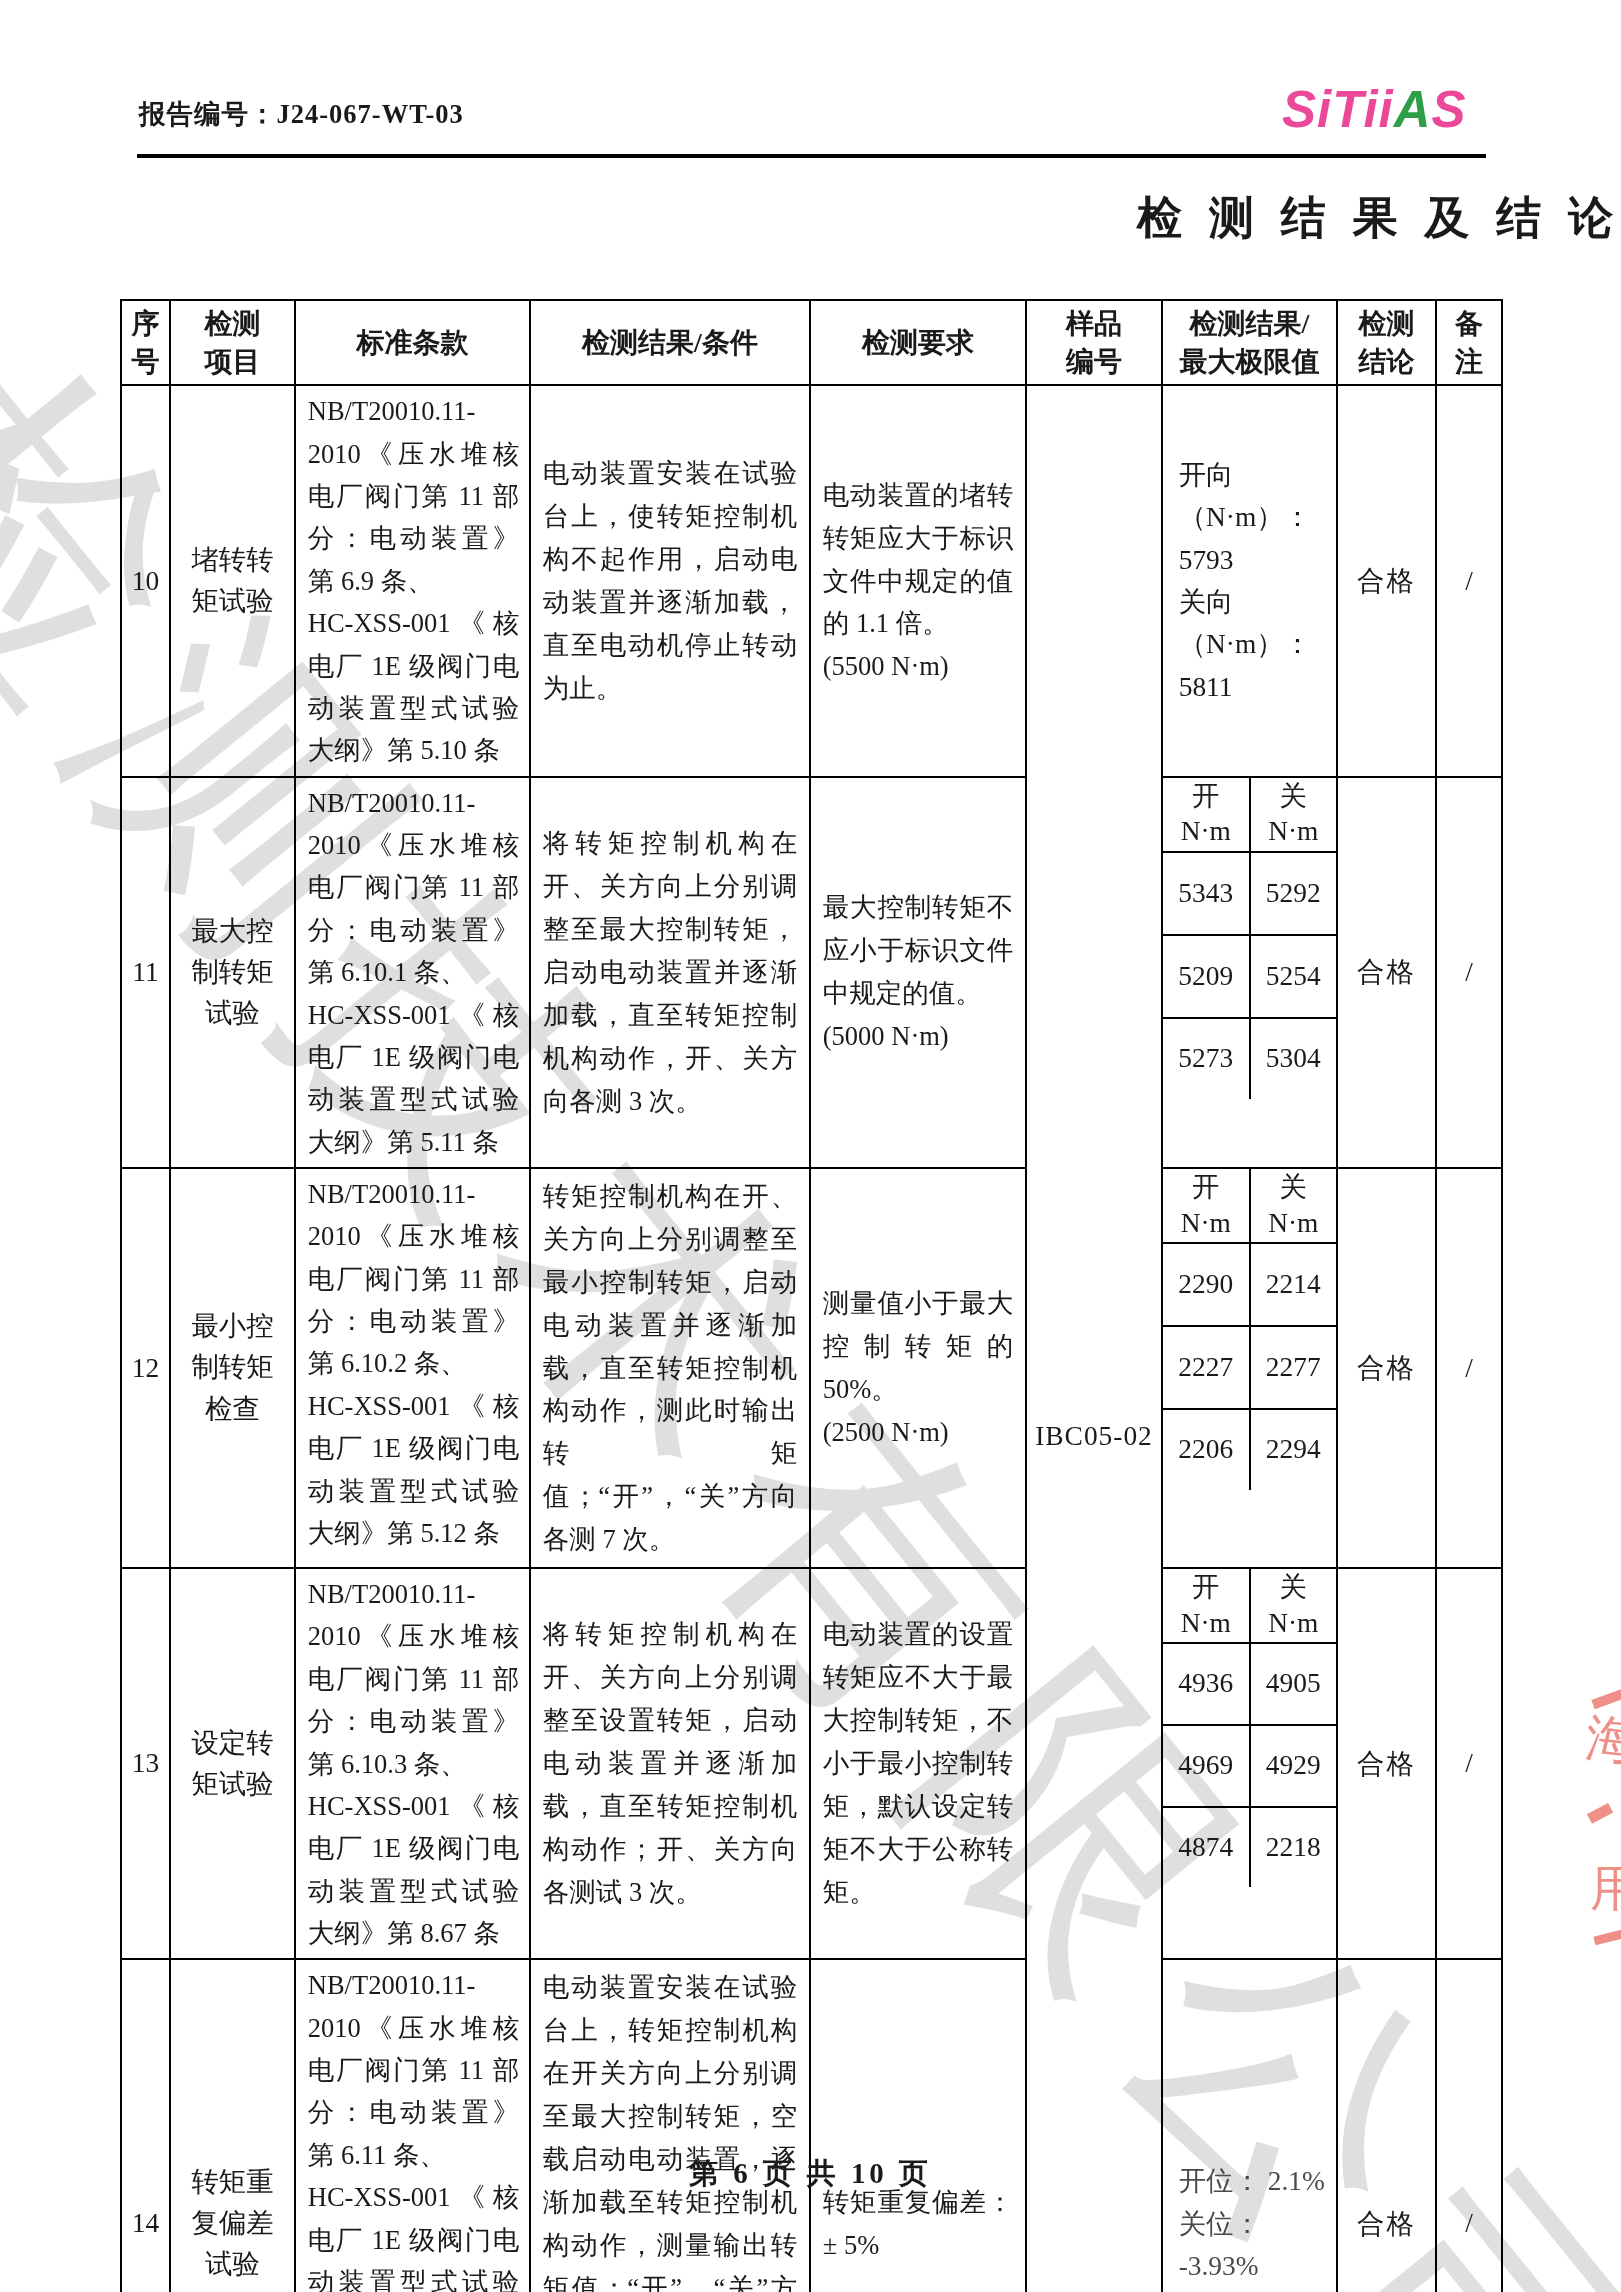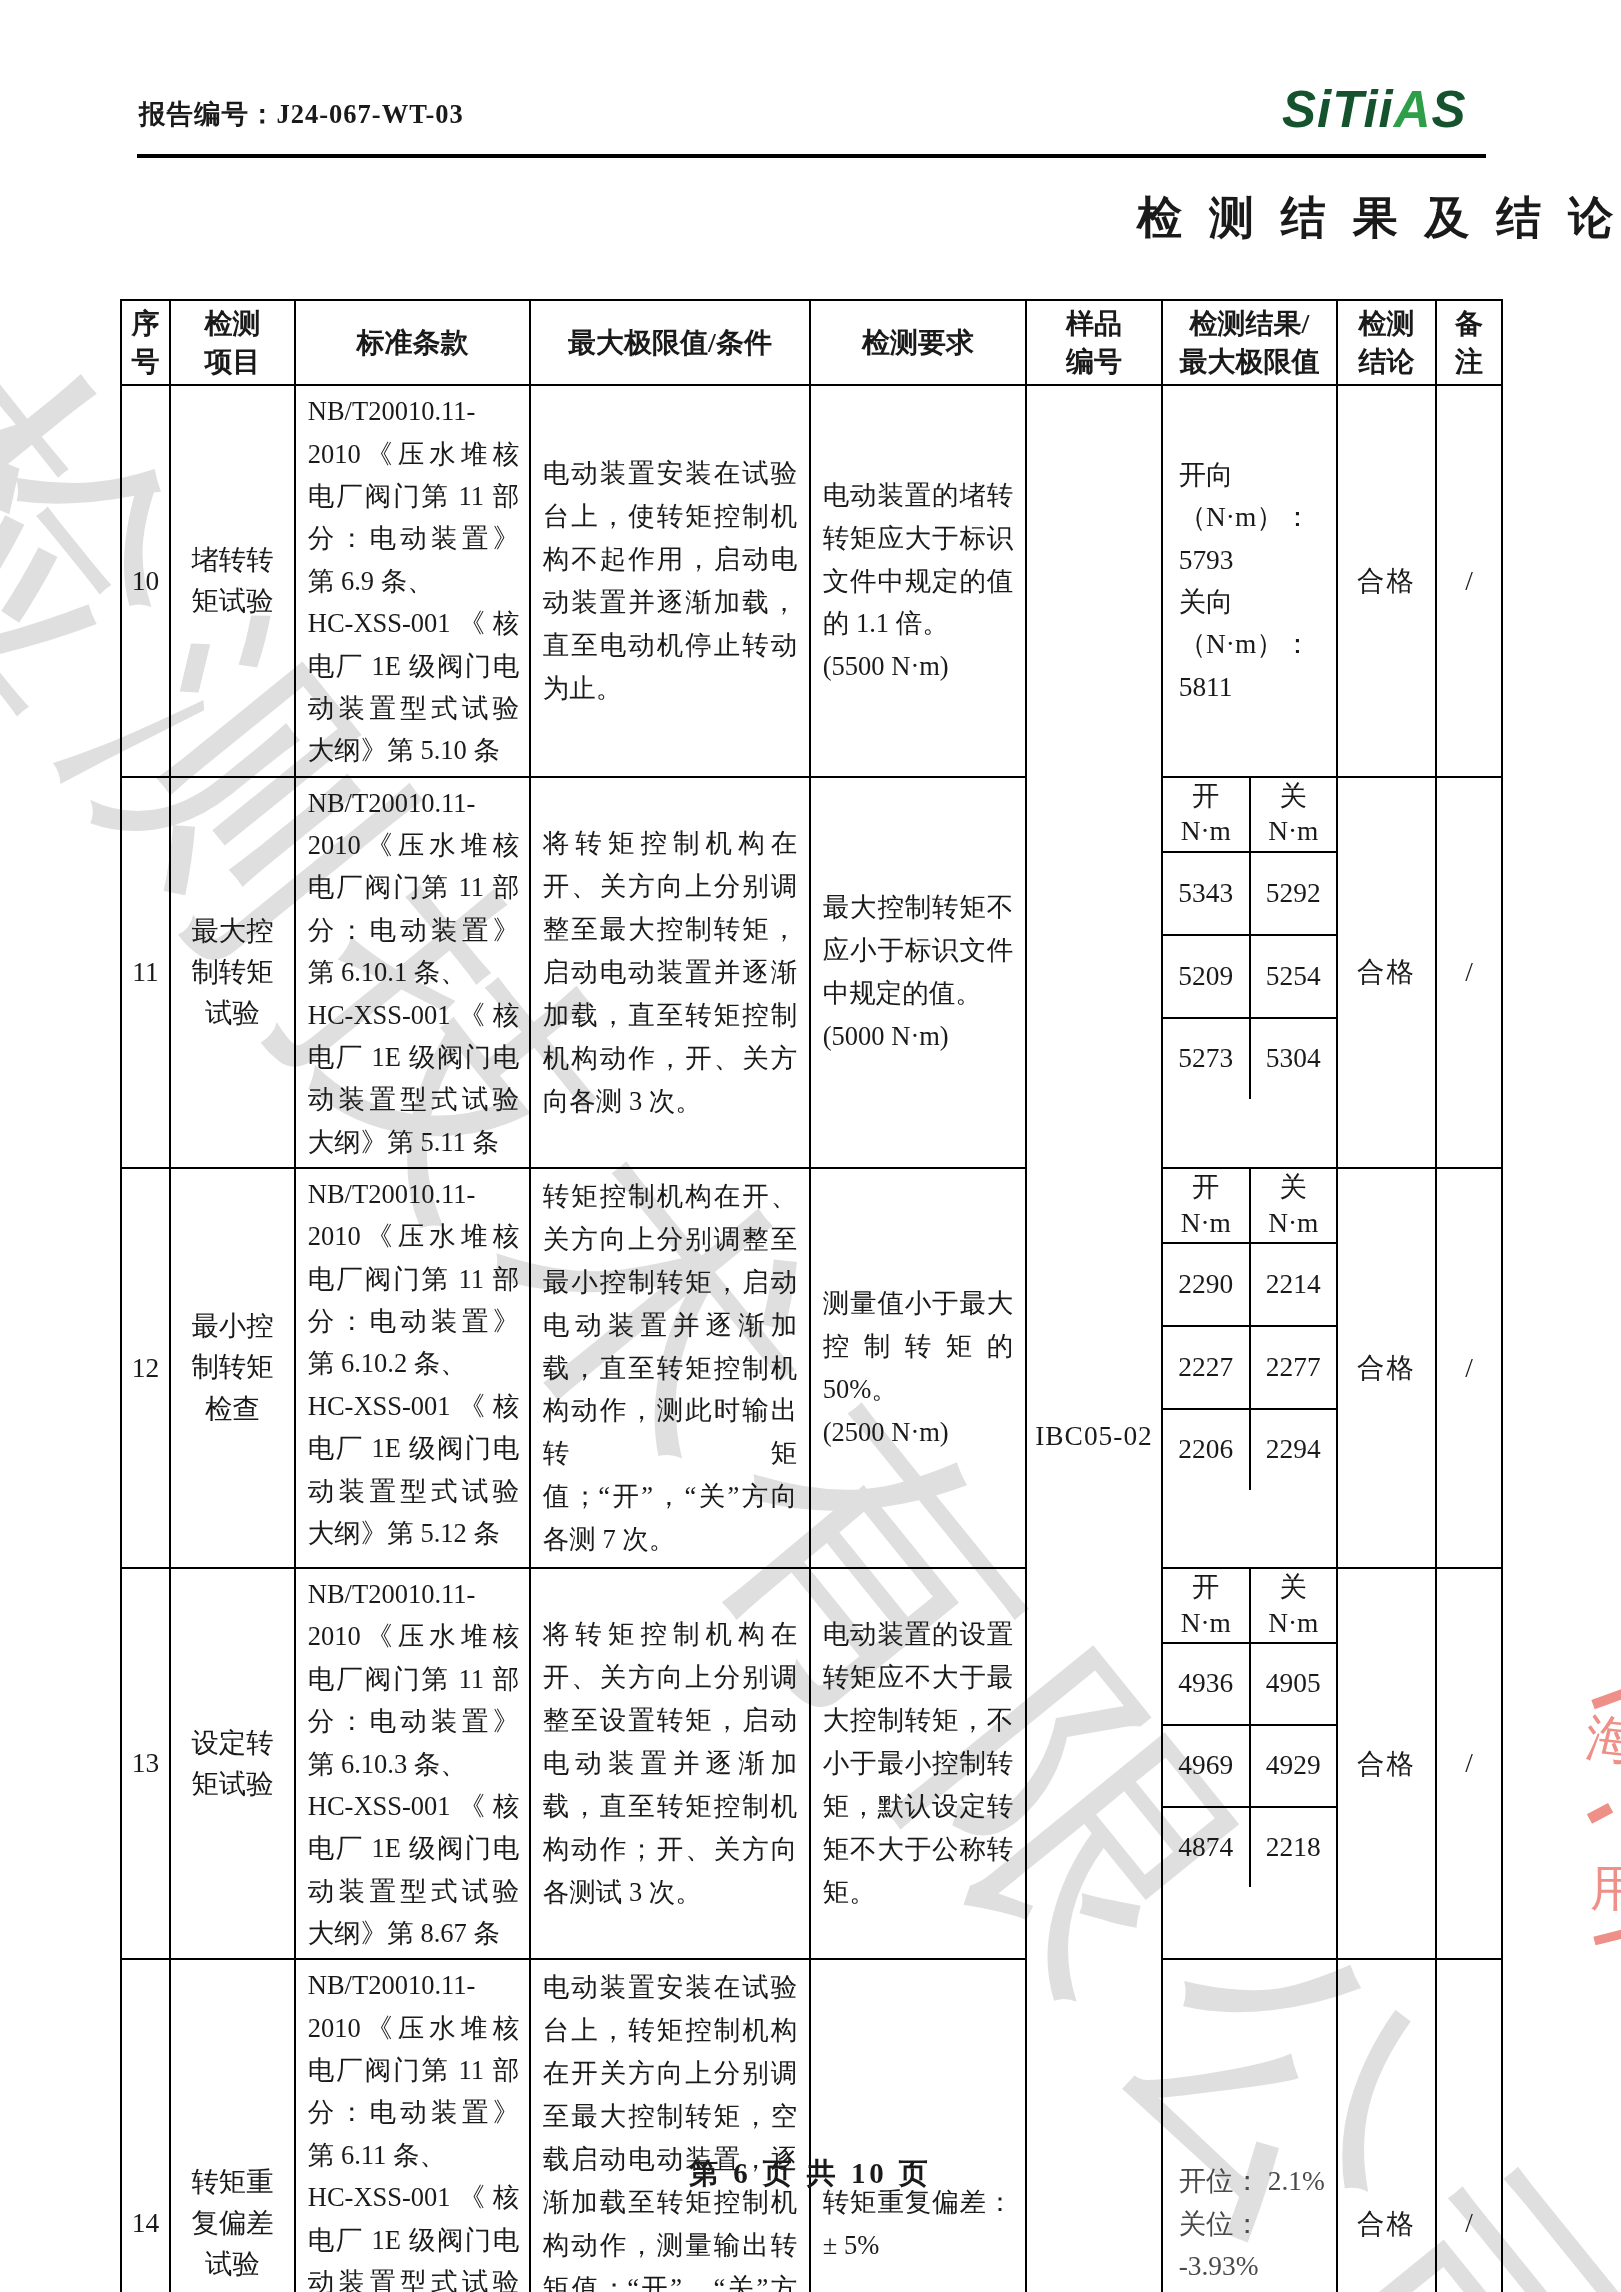--- a/index.html
+++ b/index.html
@@ -17,21 +17,21 @@
   }
   .report-header {
     position:absolute; top:96px; left:139px; z-index:1;
     font-size:26.5px; font-weight:bold; letter-spacing:1px;
   }
   .logo {
     position:absolute; top:80px; left:1282px; z-index:1;
     font-family:"Liberation Sans",sans-serif; font-weight:800; font-style:italic;
     font-size:51px; letter-spacing:1px;
   }
-  .logo .navy { color:#14532d; }
+  .logo .navy { color:#ec4899; }
   .logo .green { color:#2f9e49; }
   .header-rule {
     position:absolute; top:154px; left:137px; width:1349px; height:3.9px;
     background:#000; z-index:1;
   }
   .doc-title {
     position:absolute; top:188px; left:0; width:100%; text-align:right; z-index:1;
     font-size:45px; font-weight:bold; letter-spacing:7.8px; white-space:nowrap;
   }
   table.report-table {
@@ -113,21 +113,21 @@
       <col style="width:99px">
       <col style="width:66px">
   </colgroup>
 
   <tbody>
       <tr style="height:78px">
     <th>序号</th>
     <th>检测
 项目</th>
     <th>标准条款</th>
-    <th>最大极限值/条件</th>
+    <th>检测结果/条件</th>
     <th>检测要求</th>
     <th>样品
 编号</th>
     <th>检测结果/
 最大极限值</th>
     <th>检测
 结论</th>
     <th>备
 注</th>
   </tr>

